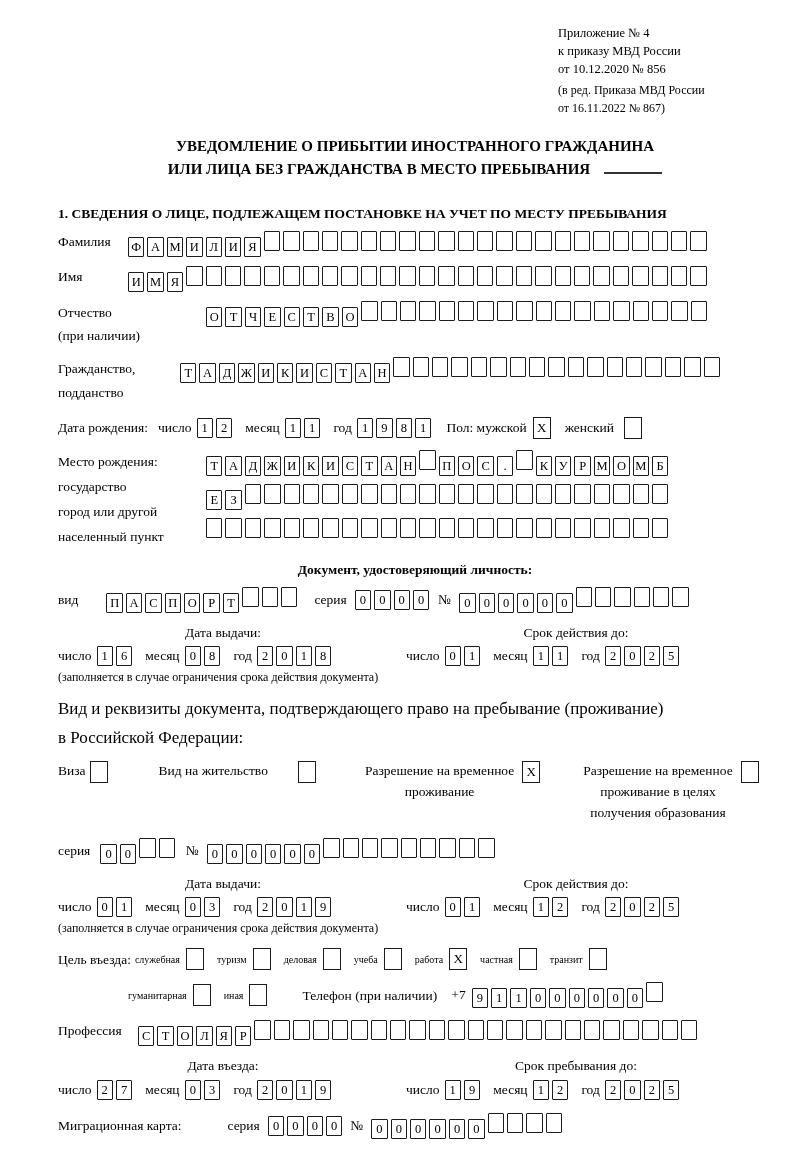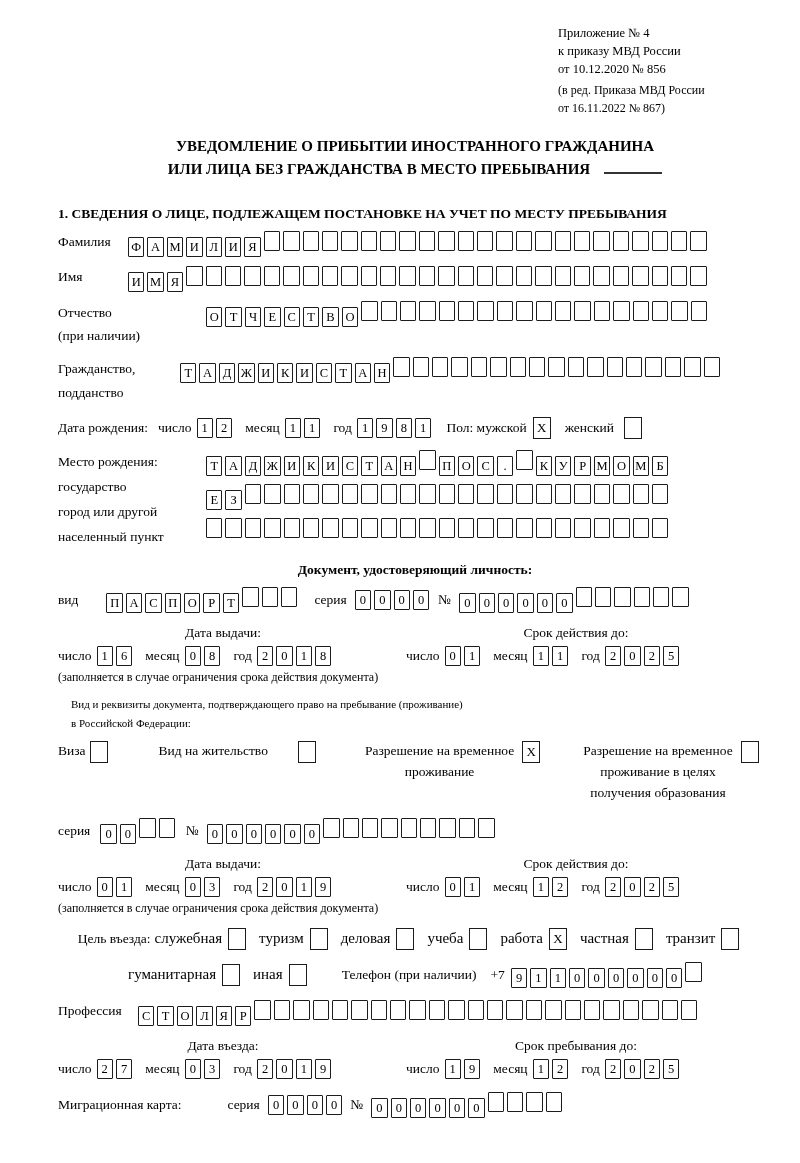--- a/index.html
+++ b/index.html
@@ -31,30 +31,30 @@
   .dlbl:first-child{margin-left:0;}
   .dategroup{display:inline-block;white-space:nowrap;}
   .dategroup .box{vertical-align:middle;}
   
   .dpair{display:flex;margin-top:12px;}
   .dcol-l{flex:0 0 330px;}
   .dcol-r{flex:0 0 340px;margin-left:18px;}
   .dhead{text-align:center;font-size:13.5px;margin-bottom:5px;}
   .dnote{font-size:12px;margin-top:4px;padding-right:2px;}
   .dochead{text-align:center;font-weight:bold;font-size:13.5px;margin-top:12px;}
-  .para{font-size:11px;line-height:1.7;margin-top:10px;margin-left:13px;}
+  .para{font-size:17px;line-height:1.7;margin-top:10px;}
   
   .opts{display:flex;align-items:flex-start;margin-top:8px;gap:27px;}
   .opt{display:flex;align-items:flex-start;}
   .optlbl{font-size:13.5px;white-space:pre-line;text-align:center;line-height:1.55;}
   .opt .cbox{margin-left:8px;flex:0 0 auto;}
   
   .optrow{display:inline-flex;align-items:center;}
   .optpair{display:inline-flex;align-items:center;margin-right:13px;}
-  .optpair .olbl{font-size:15px;margin-right:6px;}
+  .optpair .olbl{font-size:10px;margin-right:6px;}
   .repr-rows .boxes{display:block;margin-bottom:8px;}
   .phone-prefix{font-size:13.5px;margin:0 6px 0 14px;}
 </style>
 </head>
 <body>
 
 <div class="page">
 
   <div class="refblock">Приложение № 4
 к приказу МВД России
@@ -175,21 +175,21 @@
       <div class="dhead">Дата выдачи:</div>
       <span class="dategroup"><span class="dlbl">число</span><span class="box">0</span><span class="box">1</span><span class="dlbl">месяц</span><span class="box">0</span><span class="box">3</span><span class="dlbl">год</span><span class="box">2</span><span class="box">0</span><span class="box">1</span><span class="box">9</span></span>
     </div>
     <div class="dcol-r">
       <div class="dhead">Срок действия до:</div>
       <span class="dategroup"><span class="dlbl">число</span><span class="box">0</span><span class="box">1</span><span class="dlbl">месяц</span><span class="box">1</span><span class="box">2</span><span class="dlbl">год</span><span class="box">2</span><span class="box">0</span><span class="box">2</span><span class="box">5</span></span>
     </div>
   </div>
   <div class="dnote">(заполняется в случае ограничения срока действия документа)</div>
 
-  <div class="row" style="align-items:center;margin-top:12px;justify-content:center;">
+  <div class="row" style="align-items:center;margin-top:12px;">
     <span class="lbl" style="margin-right:4px;">Цель въезда: </span>
     <span class="optrow">
         <span class="optpair">
           <span class="olbl">служебная</span>
           <span class="cbox"></span>
         </span>
         <span class="optpair">
           <span class="olbl">туризм</span>
           <span class="cbox"></span>
         </span>

